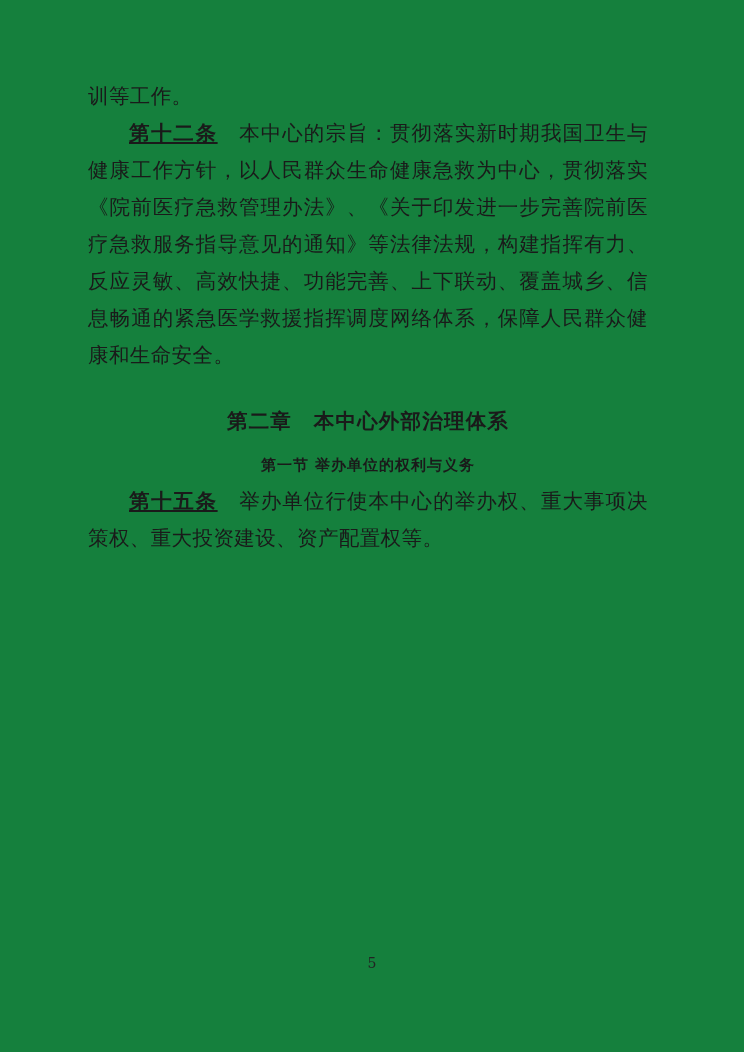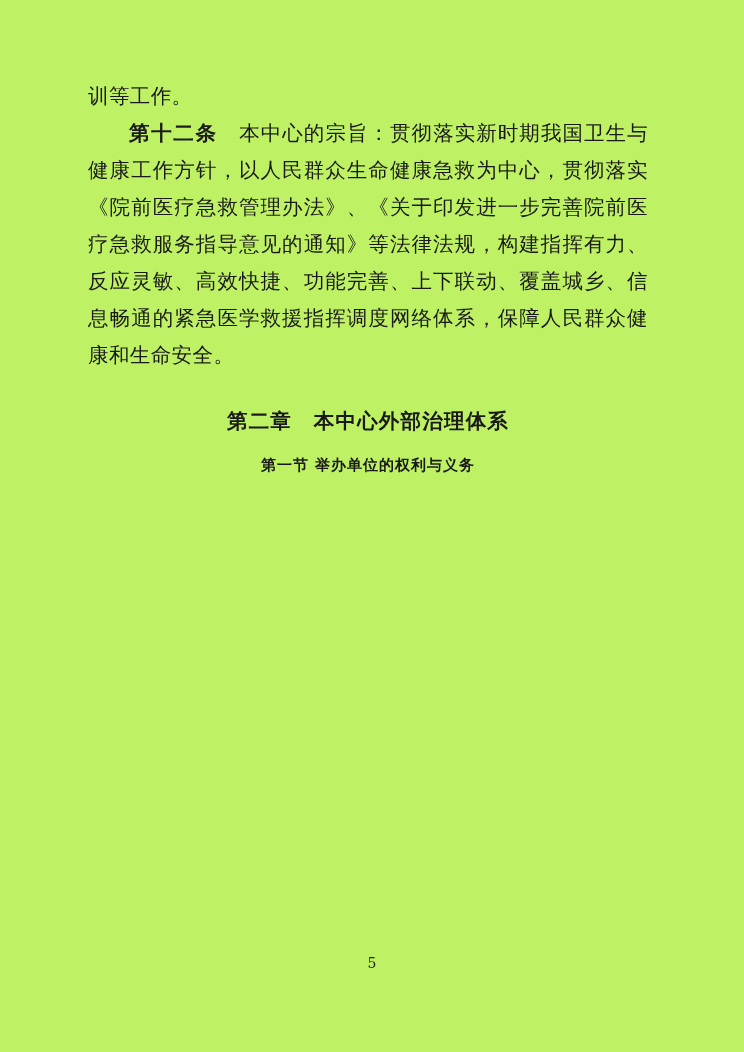--- a/index.html
+++ b/index.html
@@ -14,21 +14,21 @@
     color: #1a1a1a;
     position: relative;
     overflow: hidden;
   }
   .page {
     position: absolute;
     left: 0;
     top: 0;
     width: 744px;
     height: 1052px;
-    background: #bef264;
+    background: #15803d;
   }
   .content {
     position: absolute;
     left: 88px;
     top: 78px;
     width: 560px;
   }
   .para {
     font-size: 20.5px;
     line-height: 37px;
@@ -38,20 +38,21 @@
     margin: 0;
     text-indent: 0;
     word-break: break-all;
   }
   .para.indent {
     text-indent: 41px;
   }
   .label {
     font-weight: bold;
     letter-spacing: 1px;
+    text-decoration: underline;
   }
   .chapter-title {
     font-size: 20.5px;
     font-weight: bold;
     text-align: center;
     line-height: 37px;
     letter-spacing: 1.2px;
     margin: 7px;
     padding-top: 22px;
   }
@@ -83,19 +84,20 @@
     <p class="para"><span>训等工作。</span></p>
 
     <p class="para indent"><span class="label">第十二条</span>　<span>本中心的宗旨：贯彻落实新时期我国卫生与健康工作方针，以人民群众生命健康急救为中心，贯彻落实《院前医疗急救管理办法》、《关于印发进一步完善院前医疗急救服务指导意见的通知》等法律法规，构建指挥有力、反应灵敏、高效快捷、功能完善、上下联动、覆盖城乡、信息畅通的紧急医学救援指挥调度网络体系，保障人民群众健康和生命安全。</span></p>
 
 
     <p class="chapter-title">第二章　本中心外部治理体系</p>
 
     <p class="section-title">第一节 举办单位的权利与义务</p>
 
 
+    <p class="para indent"><span class="label">第十五条</span>　<span>举办单位行使本中心的举办权、重大事项决策权、重大投资建设、资产配置权等。</span></p>
 
 
 
   </div>
 
   <div class="page-number">5</div>
 </div>
 
 </body></html>

